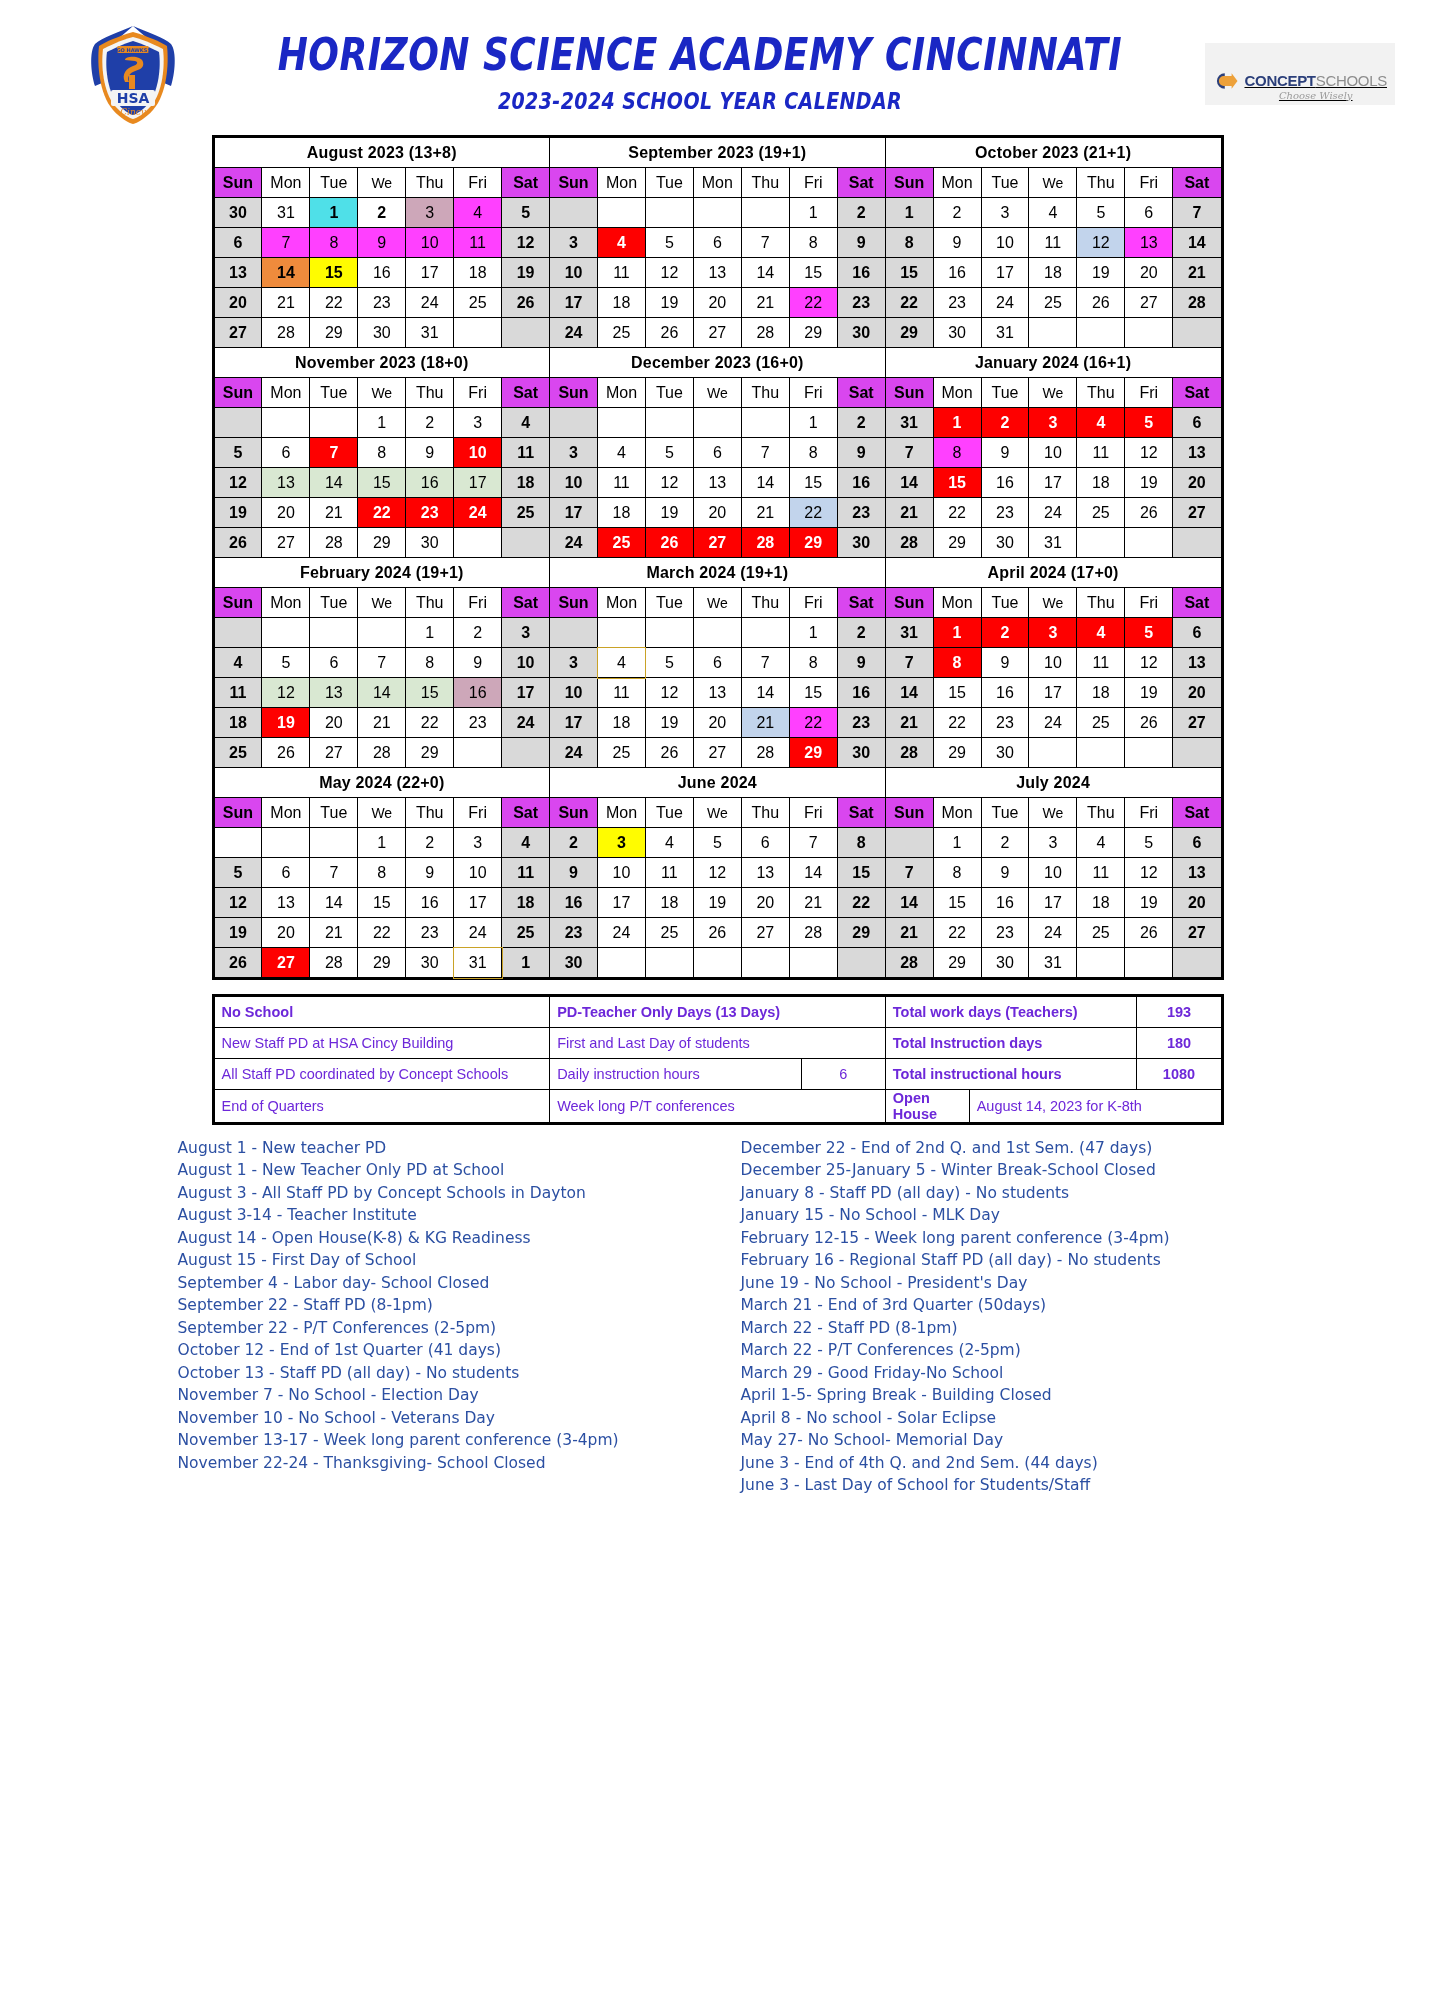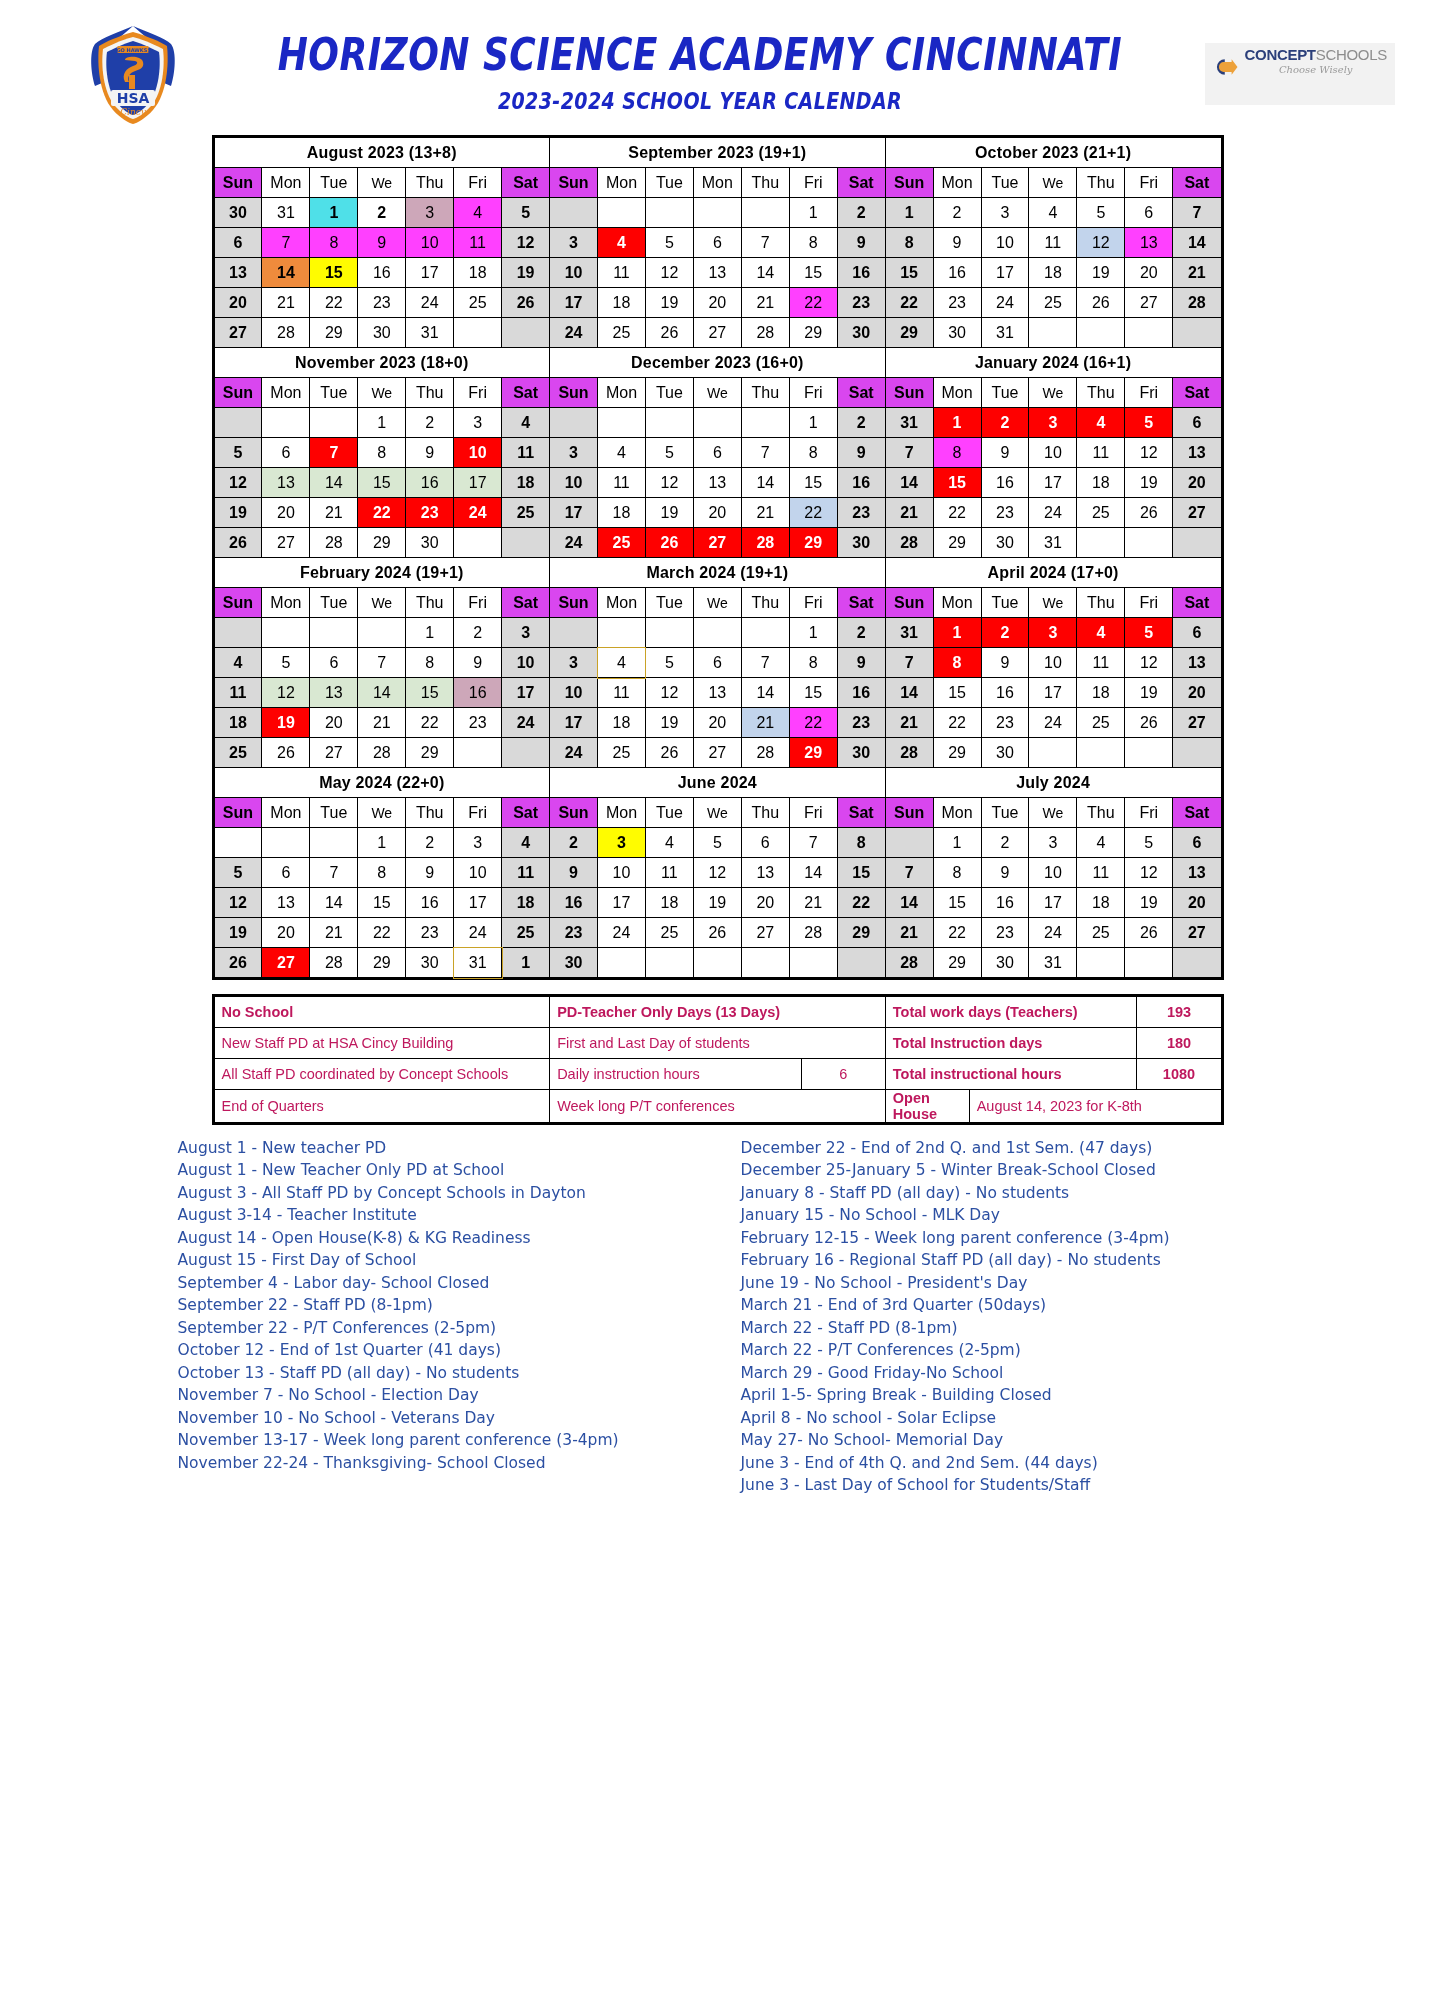--- a/index.html
+++ b/index.html
@@ -58,23 +58,24 @@
     margin-top: 16px;
     transform: scaleY(1.2);
     transform-origin: center;
     white-space: nowrap;
   }
   .logo-concept {
     flex: 0 0 auto;
     width: 190px; height: 62px;
     background: #f2f2f2;
     display: flex;
-    align-items: flex-start;
+    align-items: flex-end;
     padding: 4px 8px;
     position: relative;
+    text-decoration: underline;
   }
   .cs-text {
     margin-left: 6px;
     line-height: 1;
   }
   .cs-top { font-size: 15px; letter-spacing: -0.3px; white-space: nowrap; }
   .cs-top .c1 { color: #2b3f7a; font-weight: 600; }
   .cs-top .c2 { color: #8d8d8d; font-weight: 400; }
   .cs-tag {
     font-family: "DejaVu Serif", serif;
@@ -148,21 +149,21 @@
     border-collapse: collapse;
     width: 100%;
     table-layout: fixed;
   }
   table.legend td {
     border: 1px solid #000;
     height: 31px;
     font-size: 14.5px;
     padding: 0 7px;
     vertical-align: middle;
-    color: #be185d;
+    color: #6d28d9;
     background: #ffffff;
   }
   .lg-red     { background:#fe0000; color:#ffffff; font-weight:bold; }
   .lg-cyan    { background:#0ff0fb; }
   .lg-mauve   { background:#cda7b9; }
   .lg-blue    { background:#99b9e8; }
   .lg-magenta { background:#ff40ff; font-weight:bold; }
   .lg-yellow  { background:#fffc00;margin-left:24px; }
   .lg-green   { background:#d9e8d2; }
   .lg-gold    { background:#e8b434; font-weight:bold; }

